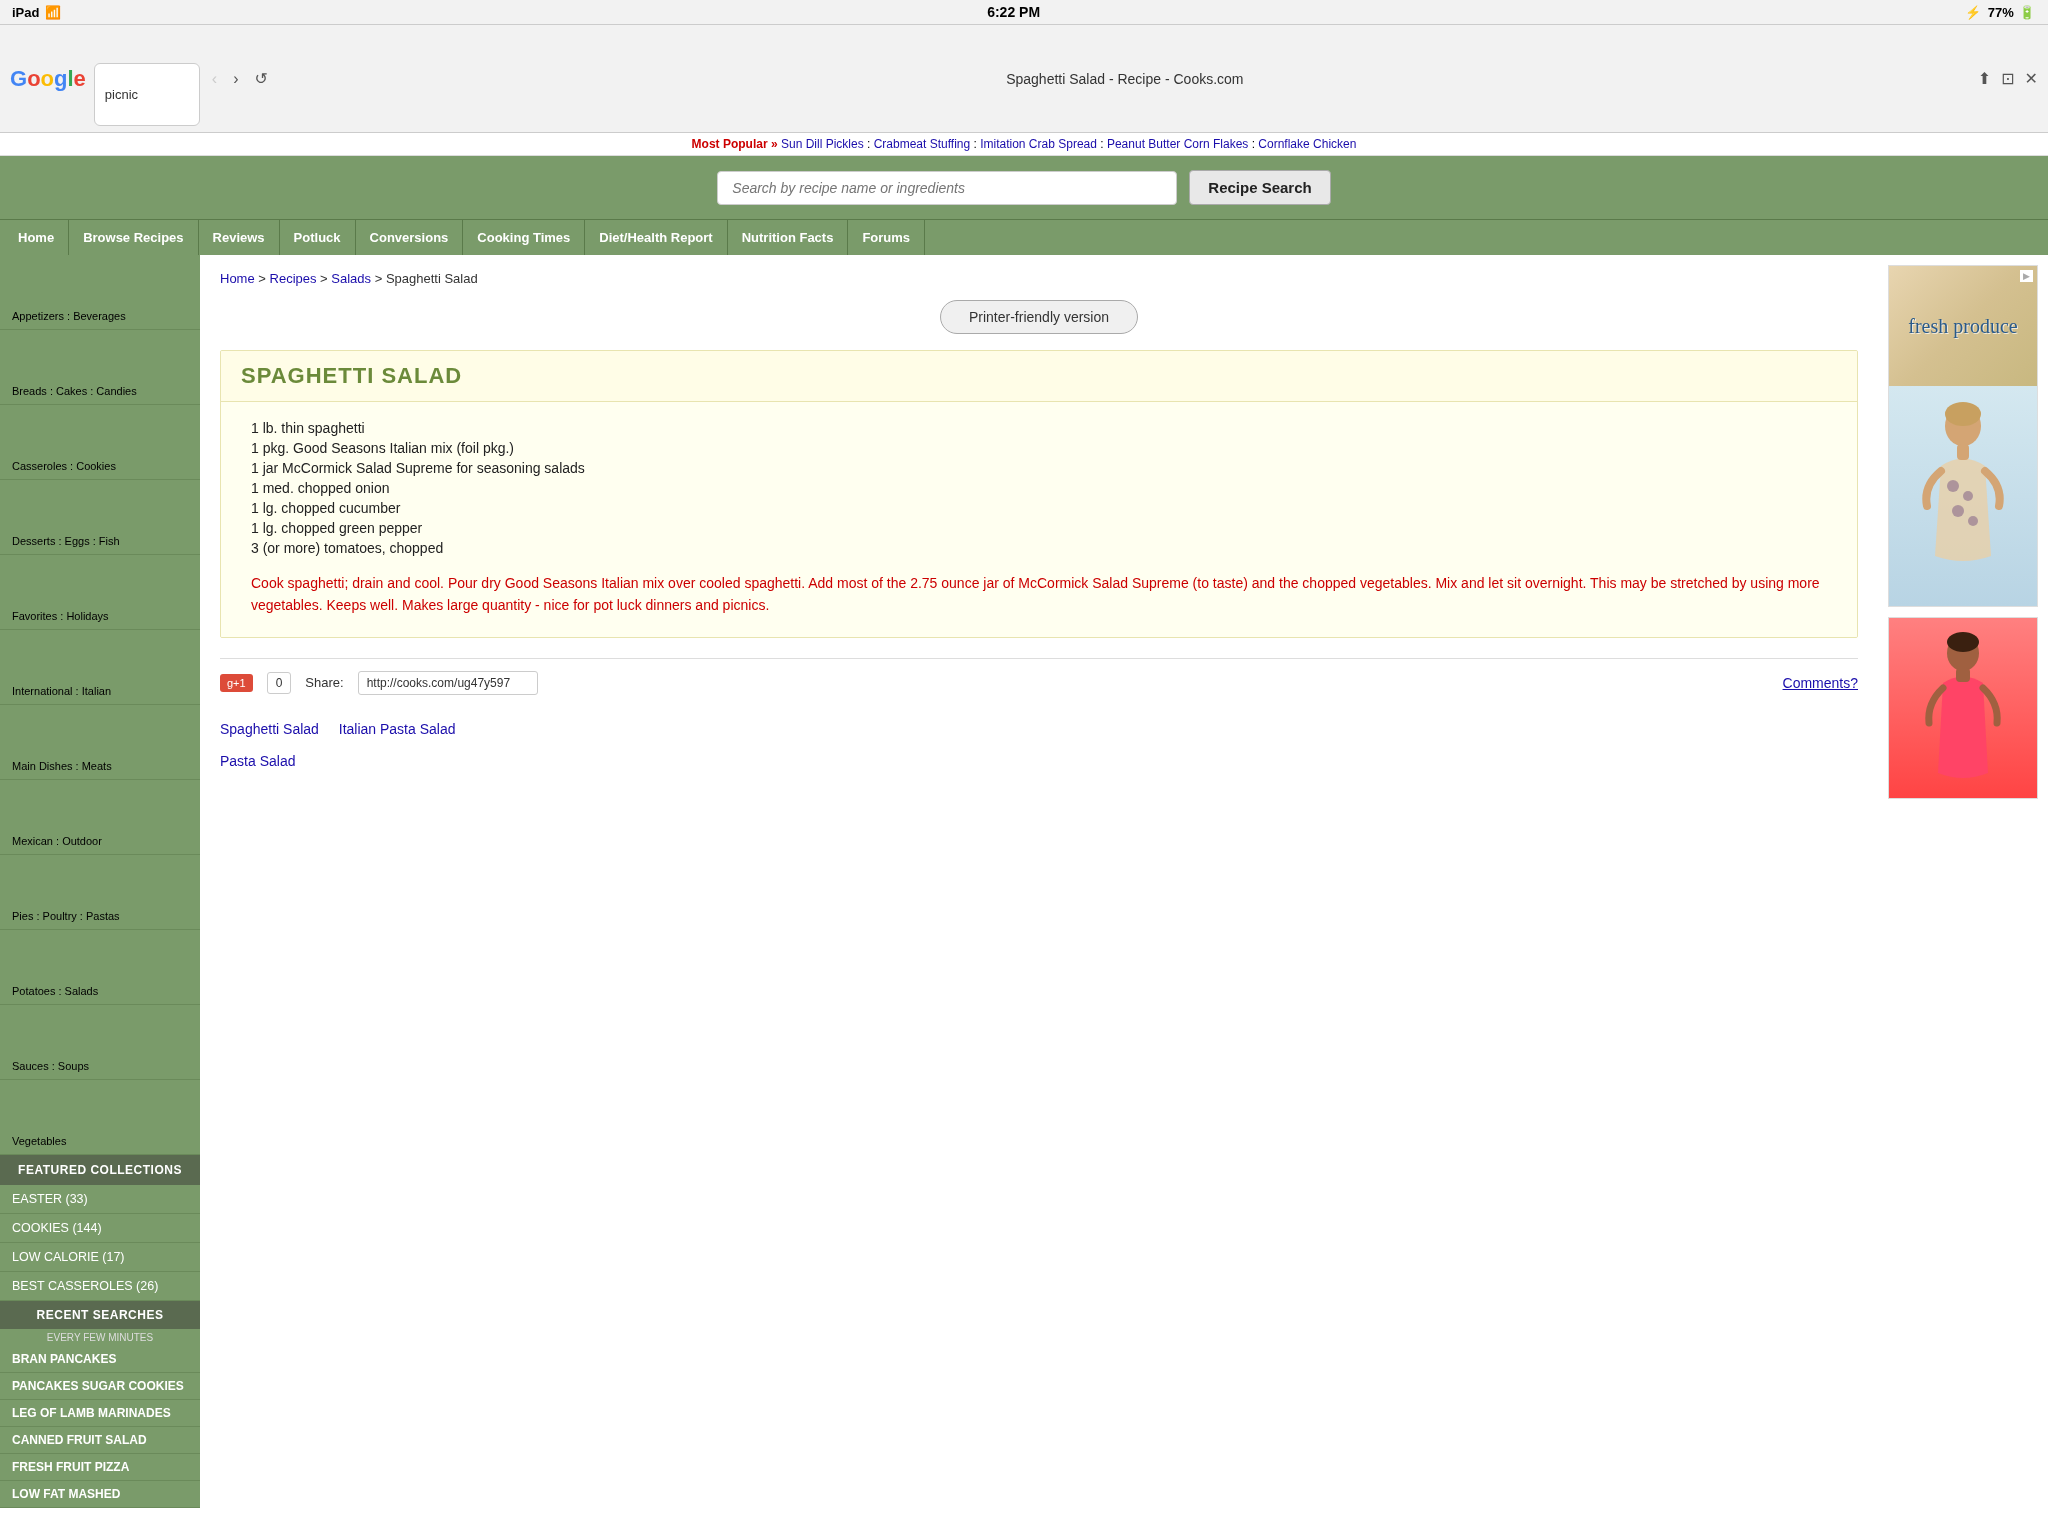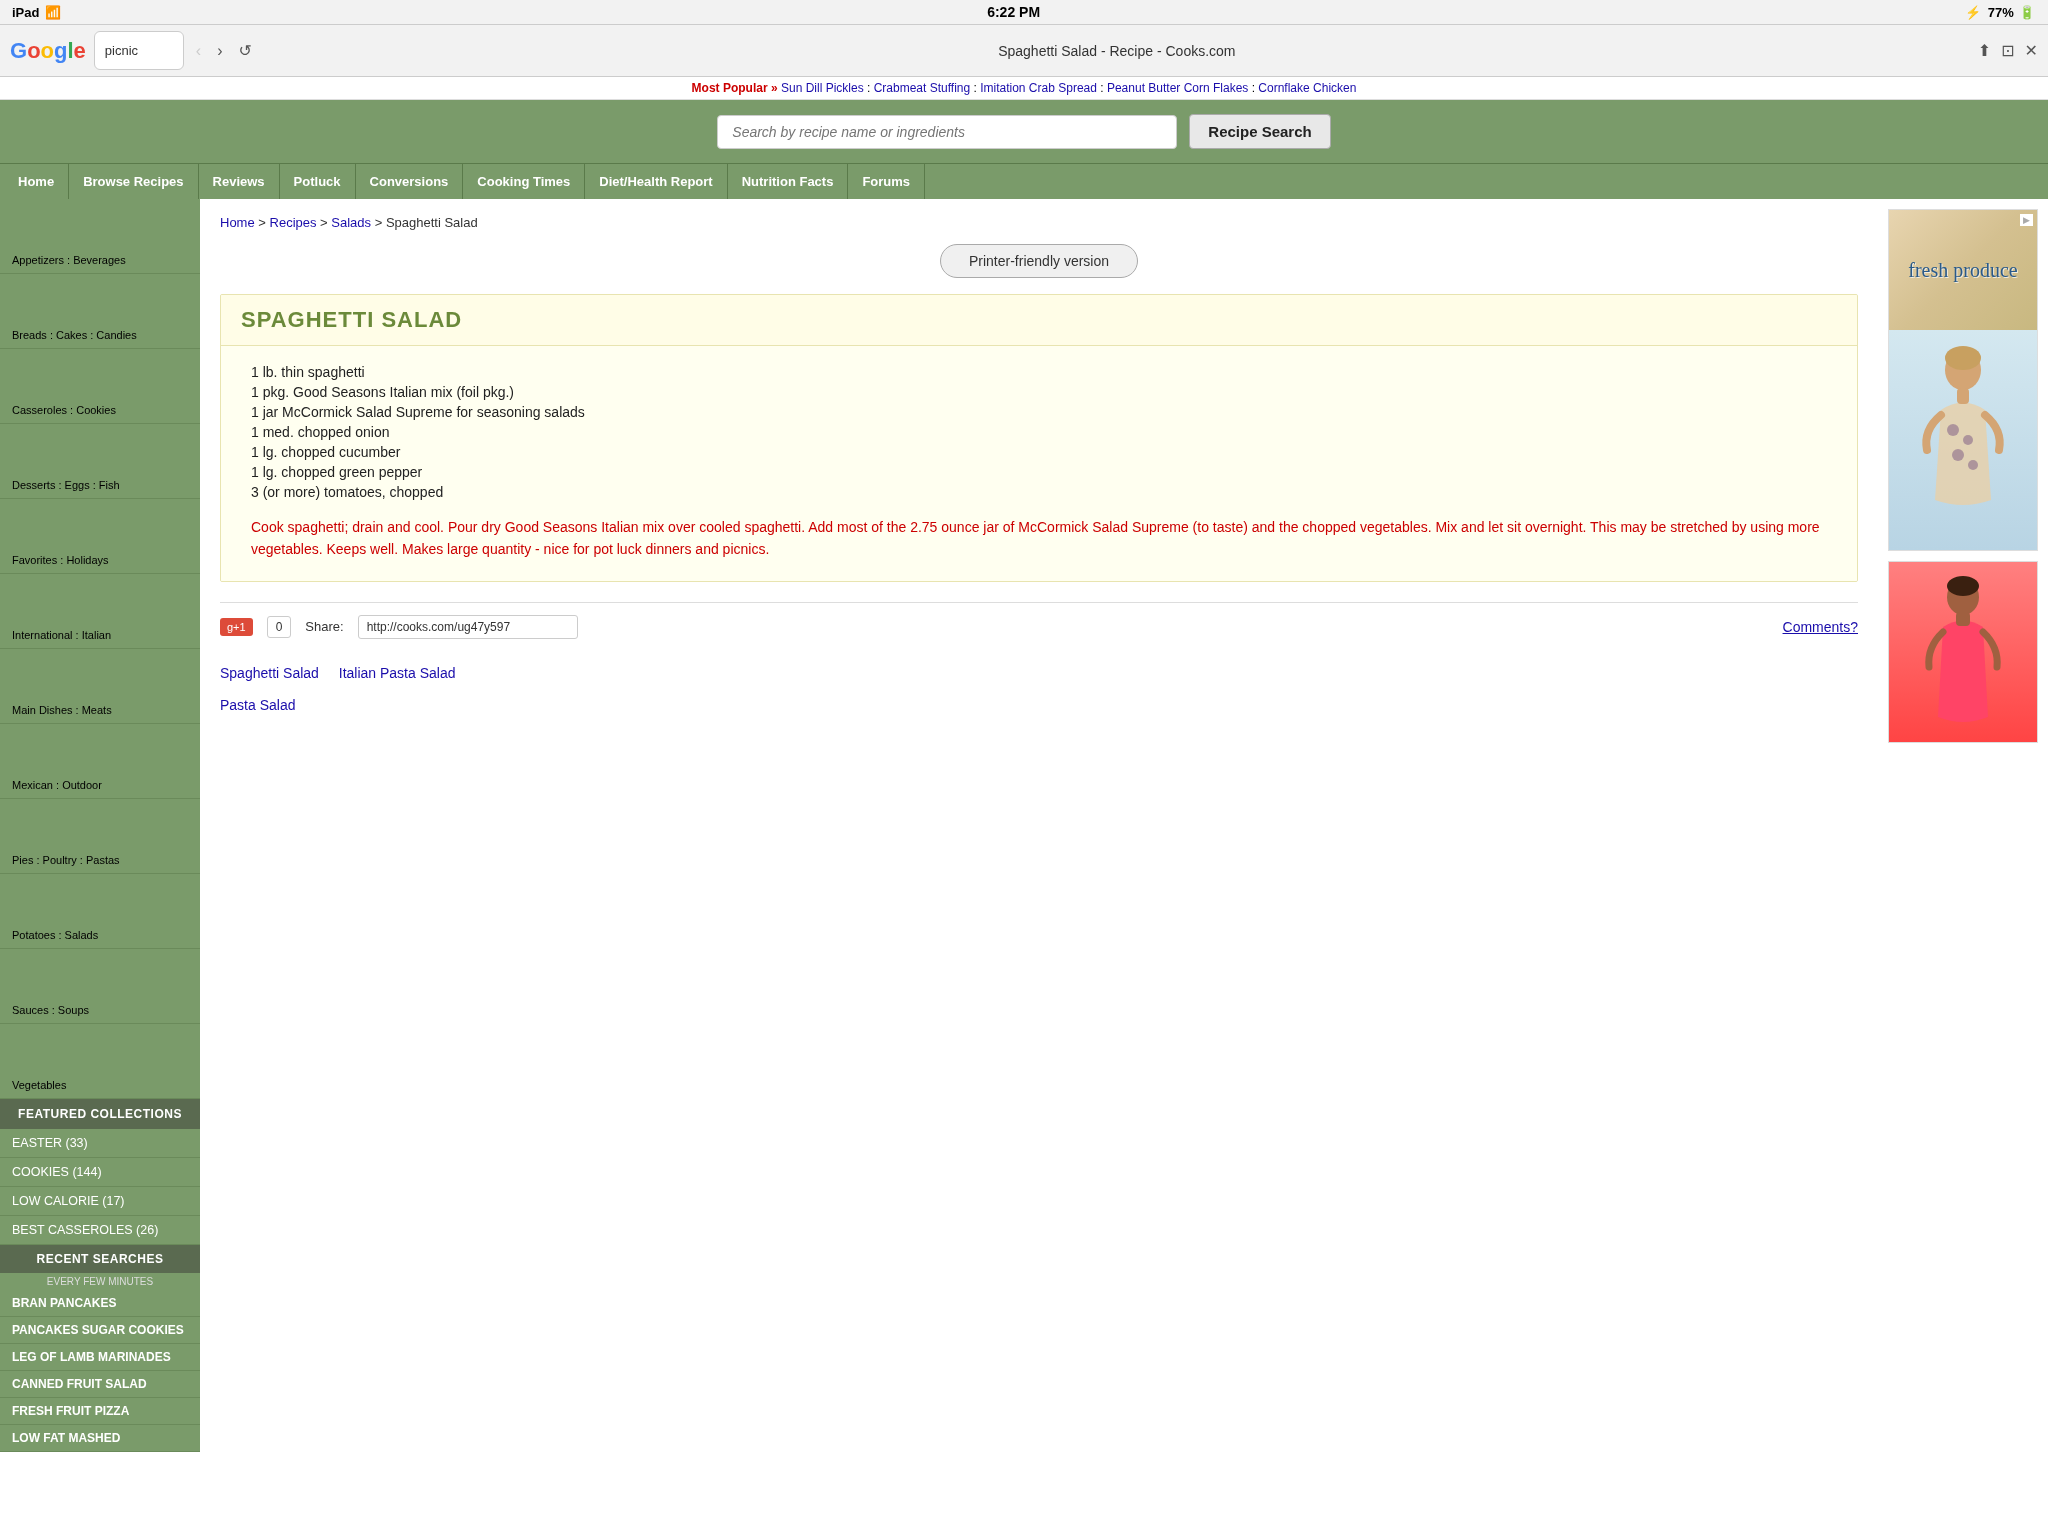--- a/index.html
+++ b/index.html
@@ -34,24 +34,25 @@
     .google-logo span:nth-child(2) { color: #EA4335; }
     .google-logo span:nth-child(3) { color: #FBBC05; }
     .google-logo span:nth-child(4) { color: #4285F4; }
     .google-logo span:nth-child(5) { color: #34A853; }
     .google-logo span:nth-child(6) { color: #EA4335; }
 
     .url-bar {
       background: #fff;
       border: 1px solid #ccc;
       border-radius: 6px;
-      padding: 11px 10px;
+      padding: 23px 10px;
       font-size: 13px;
-      width: 90px;
-      color: #333;
+      width: 106px;
+      color: #333;
+      margin-top: 32px;
     }
     .nav-btn {
       background: none;
       border: none;
       font-size: 16px;
       color: #555;
       cursor: pointer;
       padding: 2px 4px;
     }
     .nav-btn.disabled { color: #ccc; }
@@ -277,21 +278,21 @@
       border-radius: 3px;
       color: #333;
     }
     .share-label { font-size: 13px; color: #333; }
     .share-url {
       border: 1px solid #ccc;
       padding: 4px 8px;
       font-size: 12px;
       border-radius: 3px;
       color: #333;
-      width: 220px;
+      width: 180px;
     }
     .comments-link {
       color: #1a0dab;
       text-decoration: underline;
       font-size: 14px;
       margin-left: auto;
     }
 
     .related-title {
       font-size: 15px;

